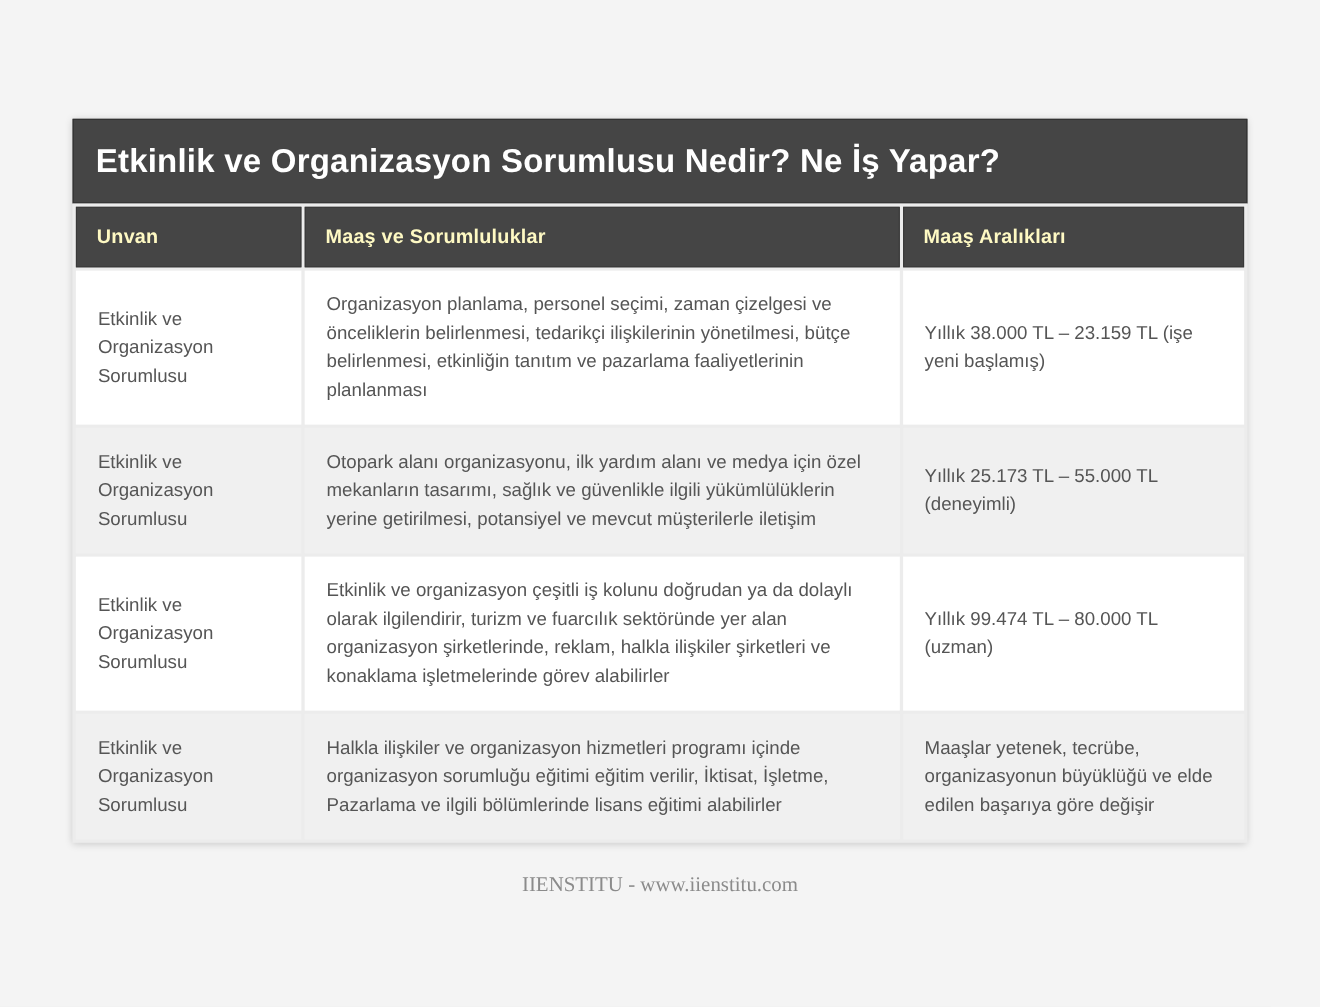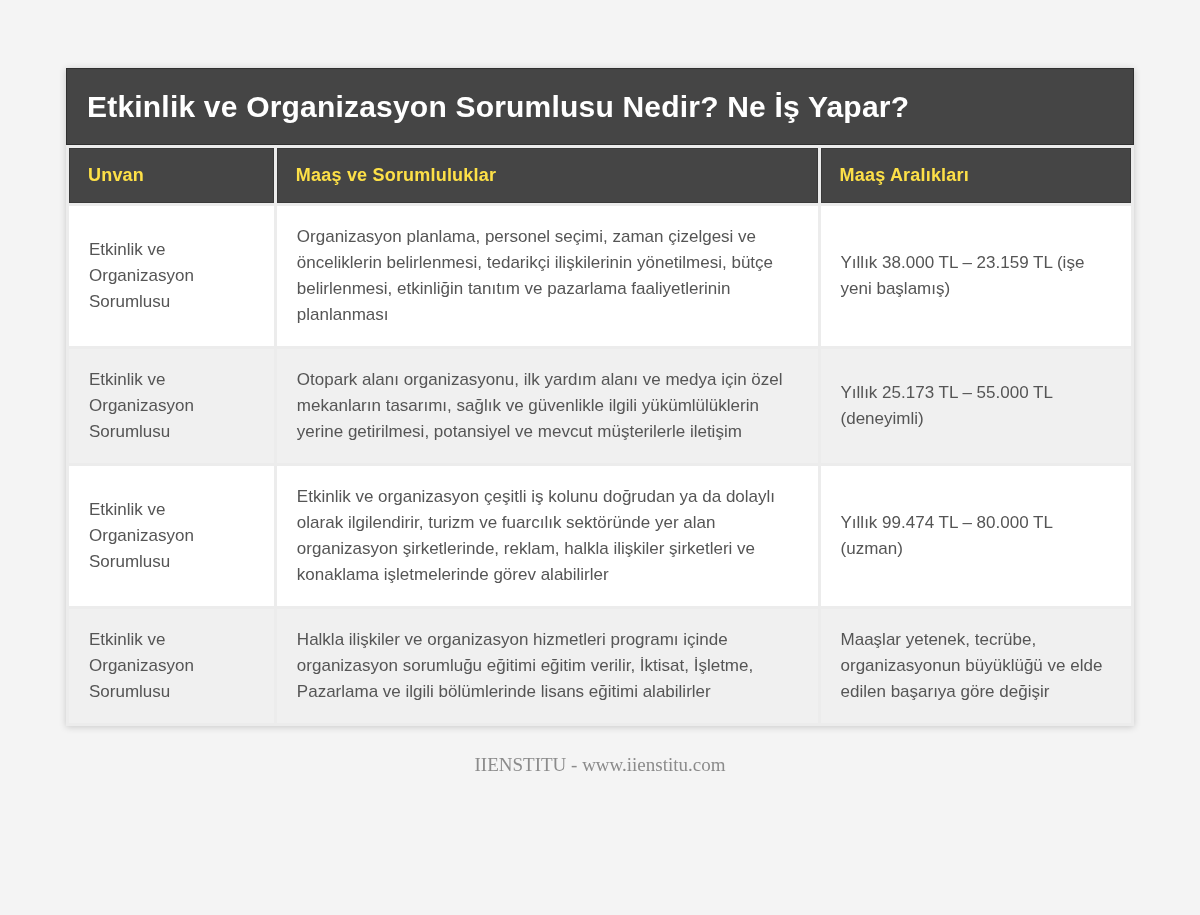--- a/index.html
+++ b/index.html
@@ -6,21 +6,21 @@
   html, body {
     margin: 0;
     padding: 0;
     width: 1200px;
     height: 915px;
     background: #f4f4f4;
     font-family: "Liberation Sans", "DejaVu Sans", sans-serif;
   }
   .card {
     width: 1068px;
-    margin: 68px auto 0 auto;
+    margin: 108px auto 0 auto;
     box-shadow: 0 1px 7px rgba(0,0,0,0.18);
     background: #ececec;
   }
   .title-bar {
     background: #454545;
     border: 1px solid #303030;
     color: #ffffff;
     font-size: 30px;
     line-height: 37px;
     font-weight: bold;
@@ -32,21 +32,21 @@
     border-collapse: separate;
     border-spacing: 3px;
     background: #ececec;
   }
   col.col-unvan { width: 19.4%; }
   col.col-gorev { width: 51.2%; }
   col.col-maas  { width: 29.4%; }
   th {
     background: #454545;
     border: 1px solid #393939;
-    color: #fde047;
+    color: #fef9c3;
     font-size: 18px;
     font-weight: bold;
     text-align: left;
     padding: 16px 18px;
     letter-spacing: 0.2px;
   }
   td {
     background: #ffffff;
     color: #555555;
     font-size: 17px;

